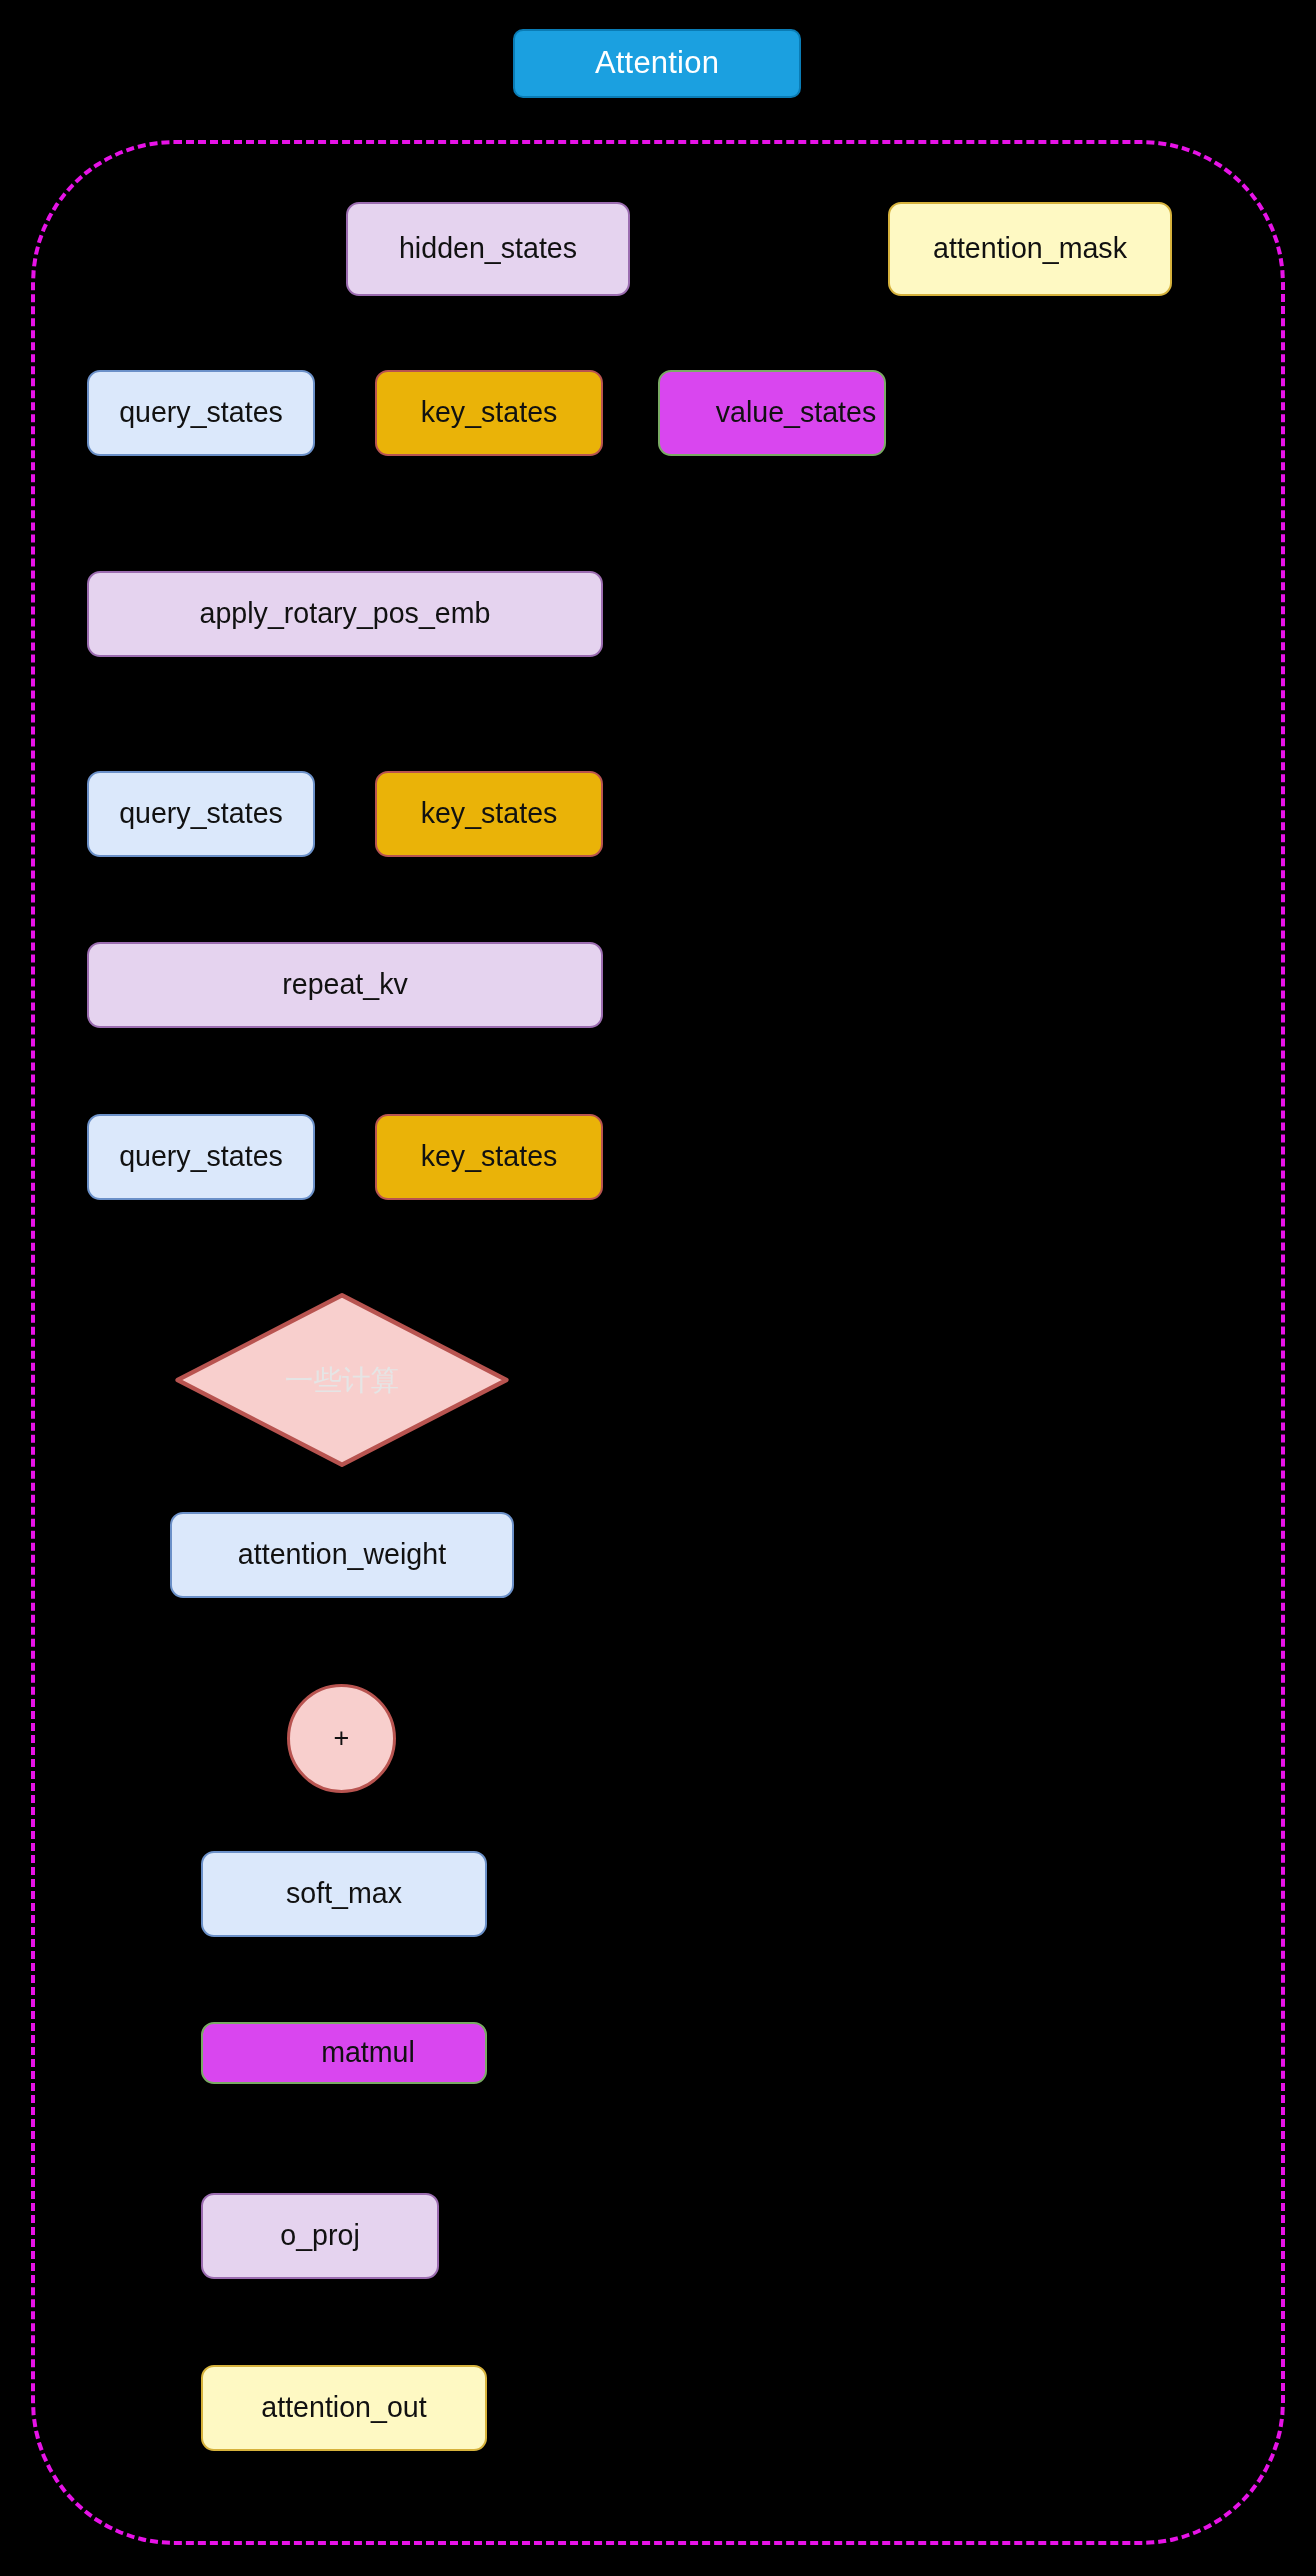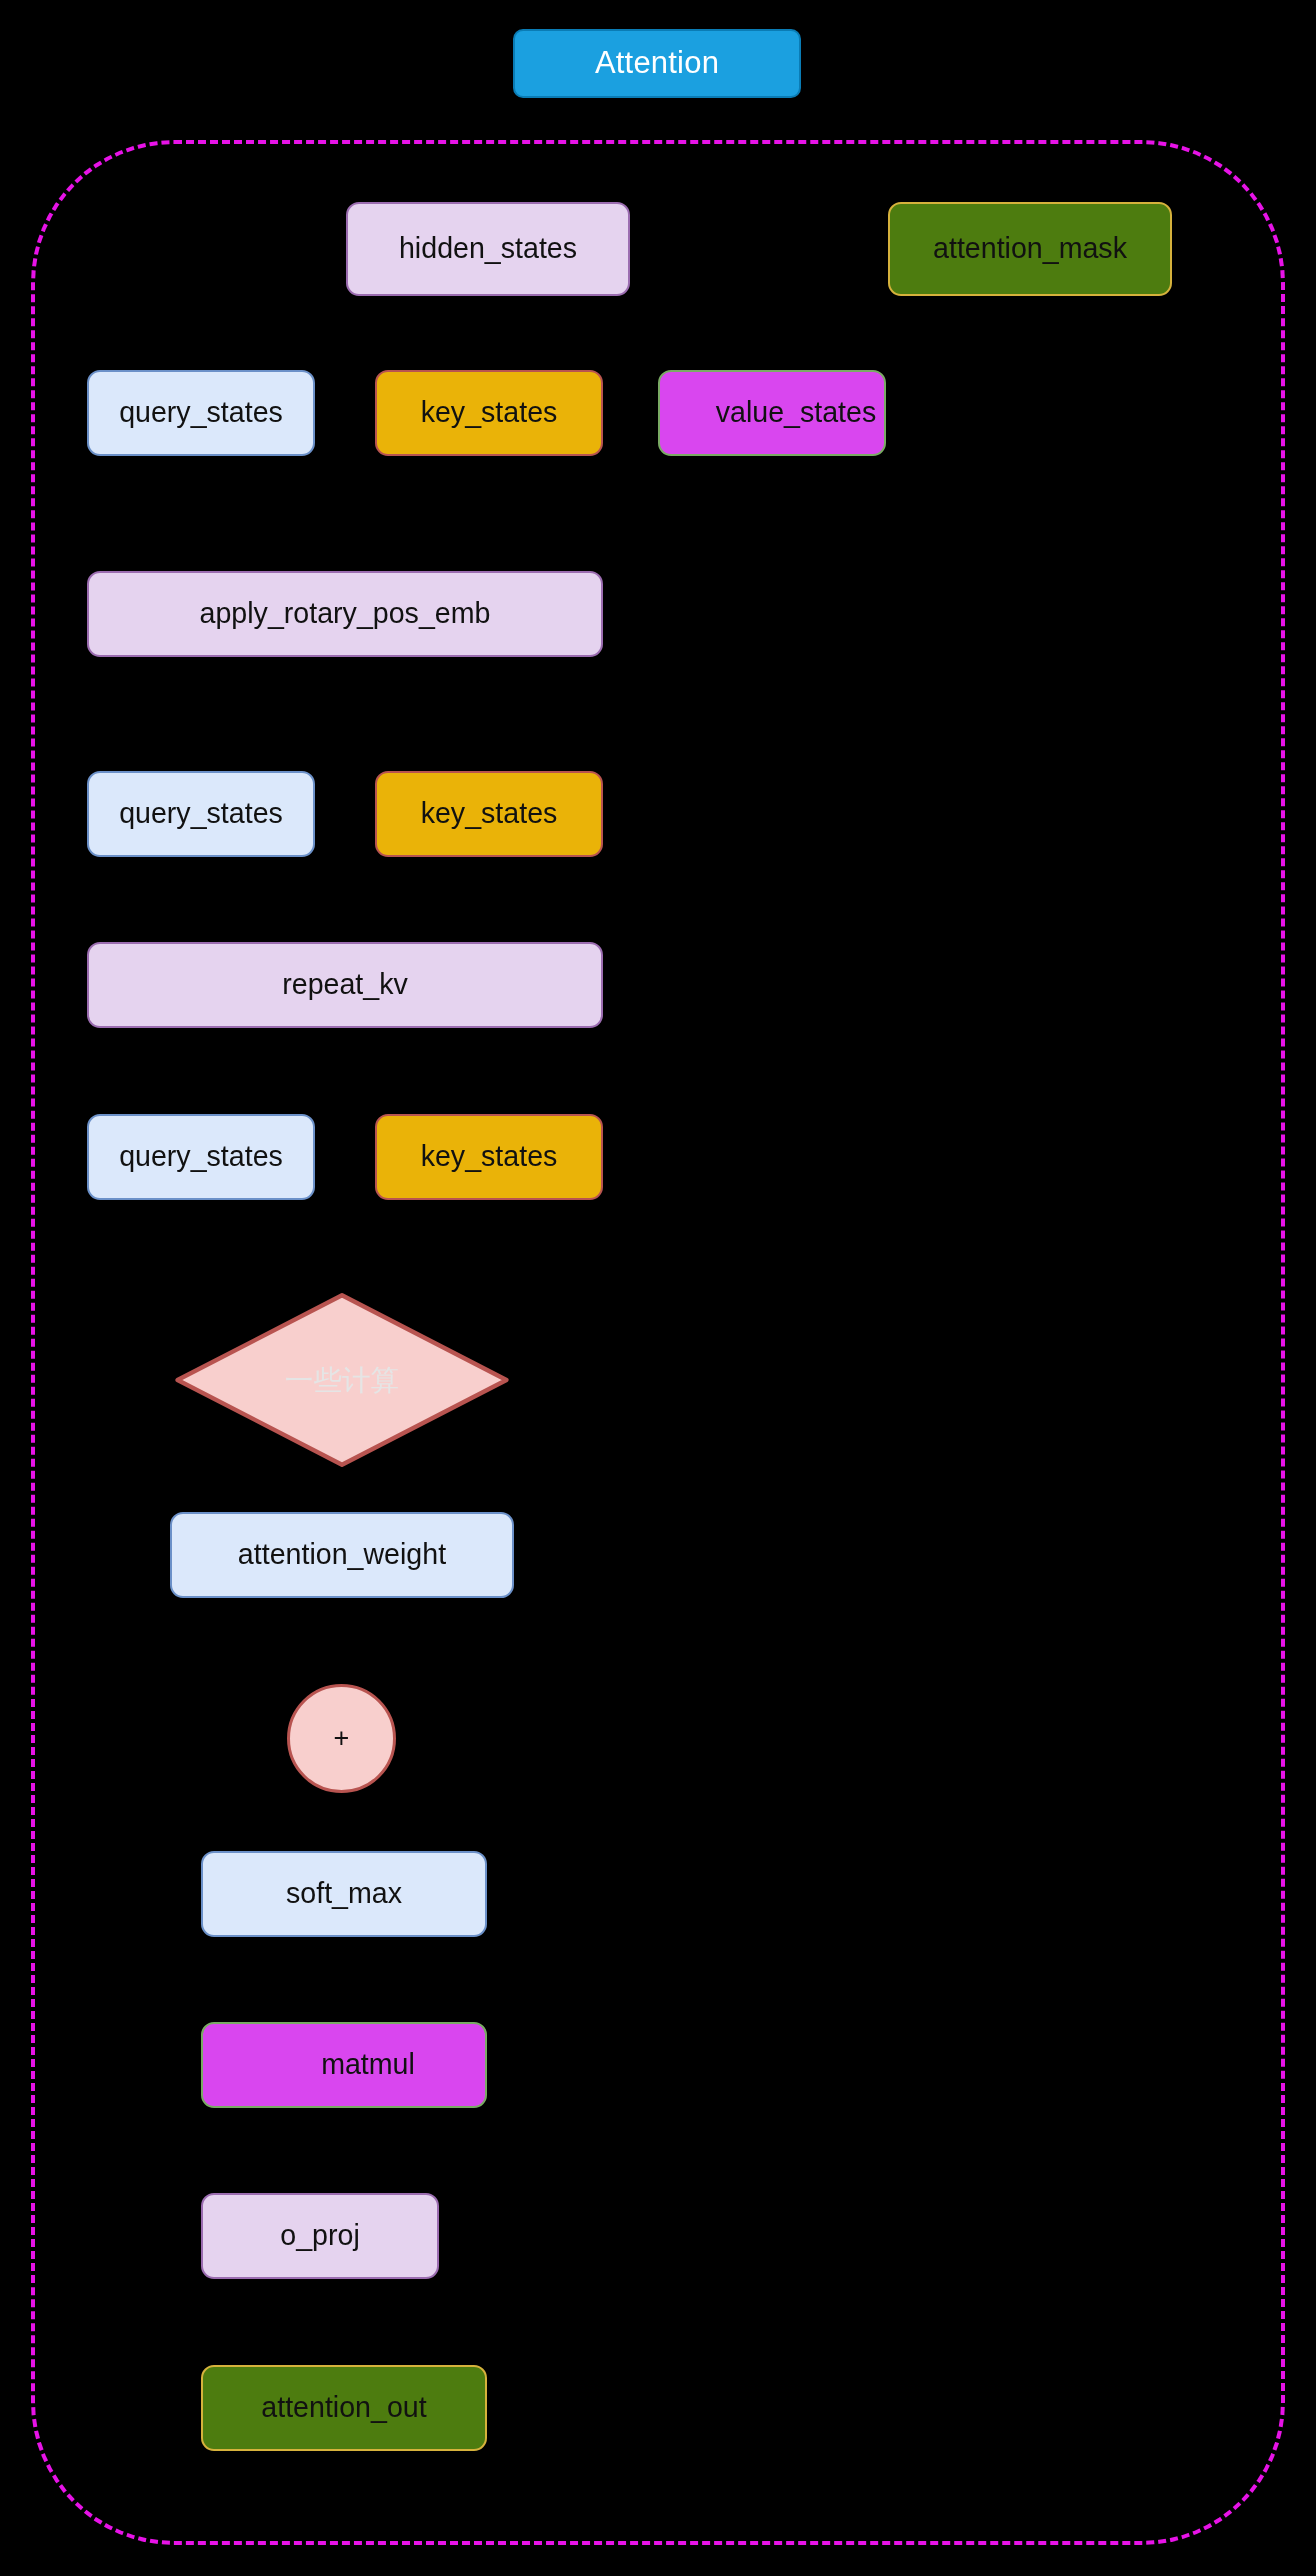--- a/index.html
+++ b/index.html
@@ -68,21 +68,21 @@
     border-style: solid;
     color: #111111;
     font-size: 28.6px;
     text-align: center;
     line-height: 1.1;
     white-space: nowrap;
   }
 
   
   .c-purple { background: #e5d3ef; border-color: #9b6cb0; }
-  .c-yellow { background: #4d7c0f; border-color: #d6b23c; }
+  .c-yellow { background: #fef9c3; border-color: #d6b23c; }
   .c-blue   { background: #dbe8fb; border-color: #6b90c8; }
   .c-red    { background: #eab308; border-color: #b85450; }
   .c-green  { background: #d946ef; border-color: #7aab64; padding-left: 48px; }
 
   
   .diamond-wrap {
     position: absolute;
     left: 173px;
     top: 1291px;
     width: 338px;
@@ -157,20 +157,20 @@
     </svg>
     <div class="diamond-label">一些计算</div>
   </div>
 
   <div class="node c-blue" style="left:170px; top:1512px; width:344px; height:86px;">attention_weight</div>
 
   <div class="circle-node">+</div>
 
   <div class="node c-blue" style="left:201px; top:1851px; width:286px; height:86px;">soft_max</div>
 
-  <div class="node c-green" style="left:201px; top:2022px; width:286px; height:86px;">matmul</div>
+  <div class="node c-green" style="left:201px; top:2022px; width:286px; height:62px;">matmul</div>
 
   <div class="node c-purple" style="left:201px; top:2193px; width:238px; height:86px;">o_proj</div>
 
   <div class="node c-yellow" style="left:201px; top:2365px; width:286px; height:86px;">attention_out</div>
 
 </div>
 
 
 </body></html>

